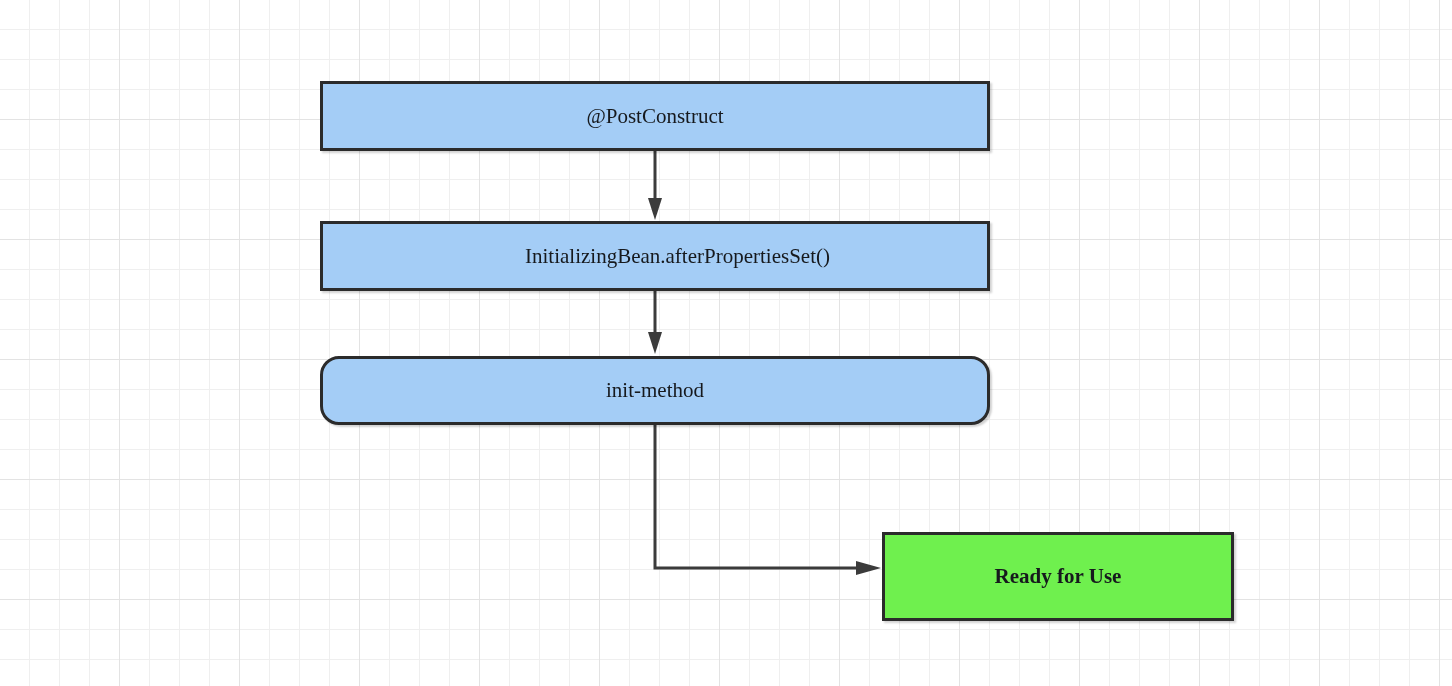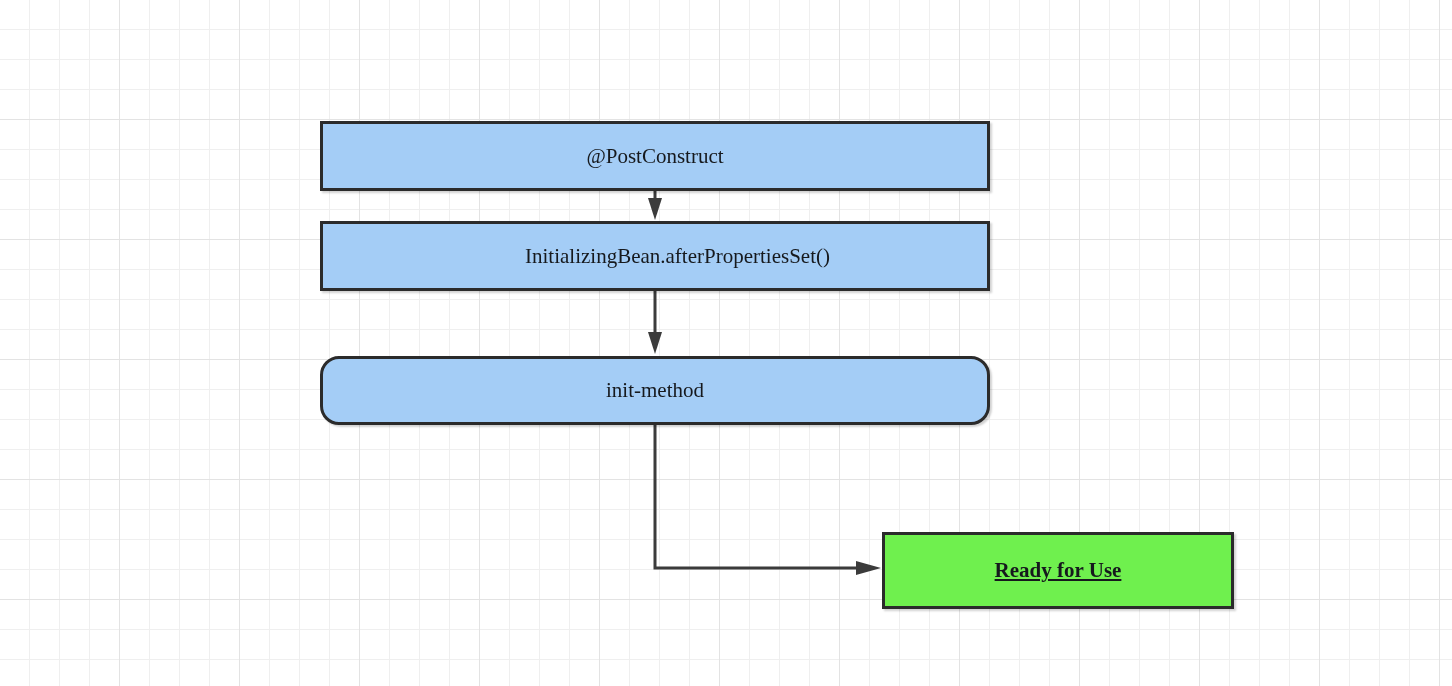--- a/index.html
+++ b/index.html
@@ -82,29 +82,29 @@
       <line x1="655" y1="291" x2="655" y2="334" stroke="#3b3b3b" stroke-width="3"></line>
       <path d="M 648 332 L 662 332 L 655 354 Z" fill="#3b3b3b"></path>
     </g>
 
     <g>
       <path d="M 655 425 L 655 568 L 858 568" stroke="#3b3b3b" stroke-width="3" fill="none" stroke-linejoin="miter" stroke-linecap="butt"></path>
       <path d="M 856 561 L 856 575 L 881 568 Z" fill="#3b3b3b"></path>
     </g>
   </svg>
 
-  <div class="node process" style="left:320px; top:81px; width:670px; height:70px;margin-top:40px;">
+  <div class="node process" style="left:320px; top:81px; width:670px; height:70px;">
     <span class="node-label">@PostConstruct</span>
   </div>
 
   <div class="node process" style="left:320px; top:221px; width:670px; height:70px;padding-left:45px;">
     <span class="node-label">InitializingBean.afterPropertiesSet()</span>
   </div>
 
   <div class="node process" style="left:320px; top:356px; width:670px; height:69px;border-radius:19px;">
     <span class="node-label">init-method</span>
   </div>
 
-  <div class="node terminal" style="left:882px; top:532px; width:352px; height:77px;text-decoration:underline;">
+  <div class="node terminal" style="left:882px; top:532px; width:352px; height:89px;">
     <span class="node-label">Ready for Use</span>
   </div>
 
 </div>
 
 </body></html>

